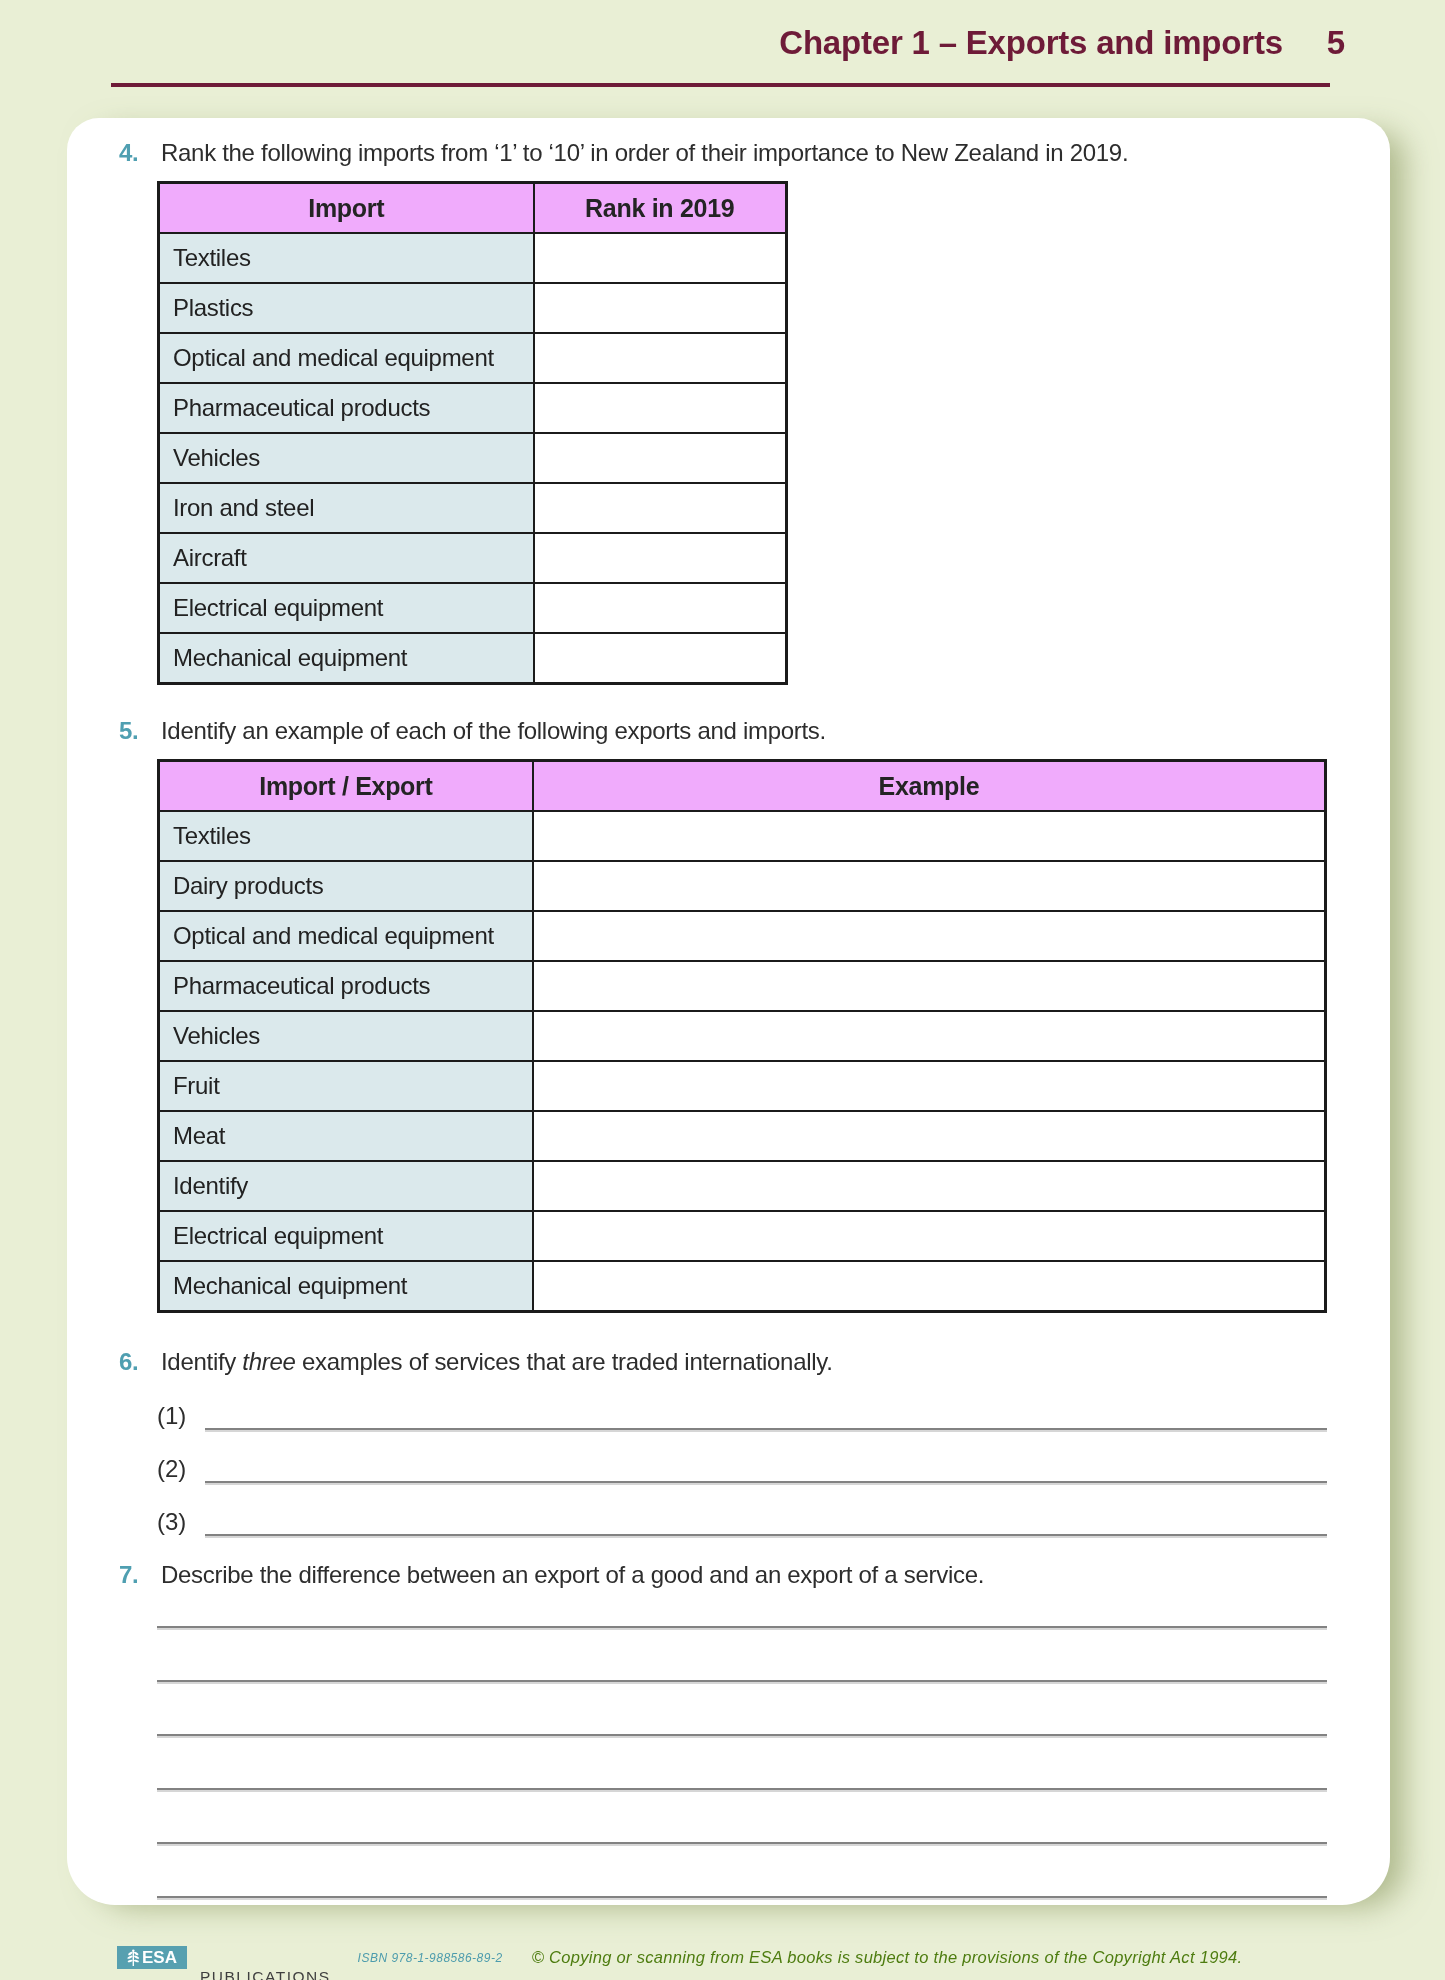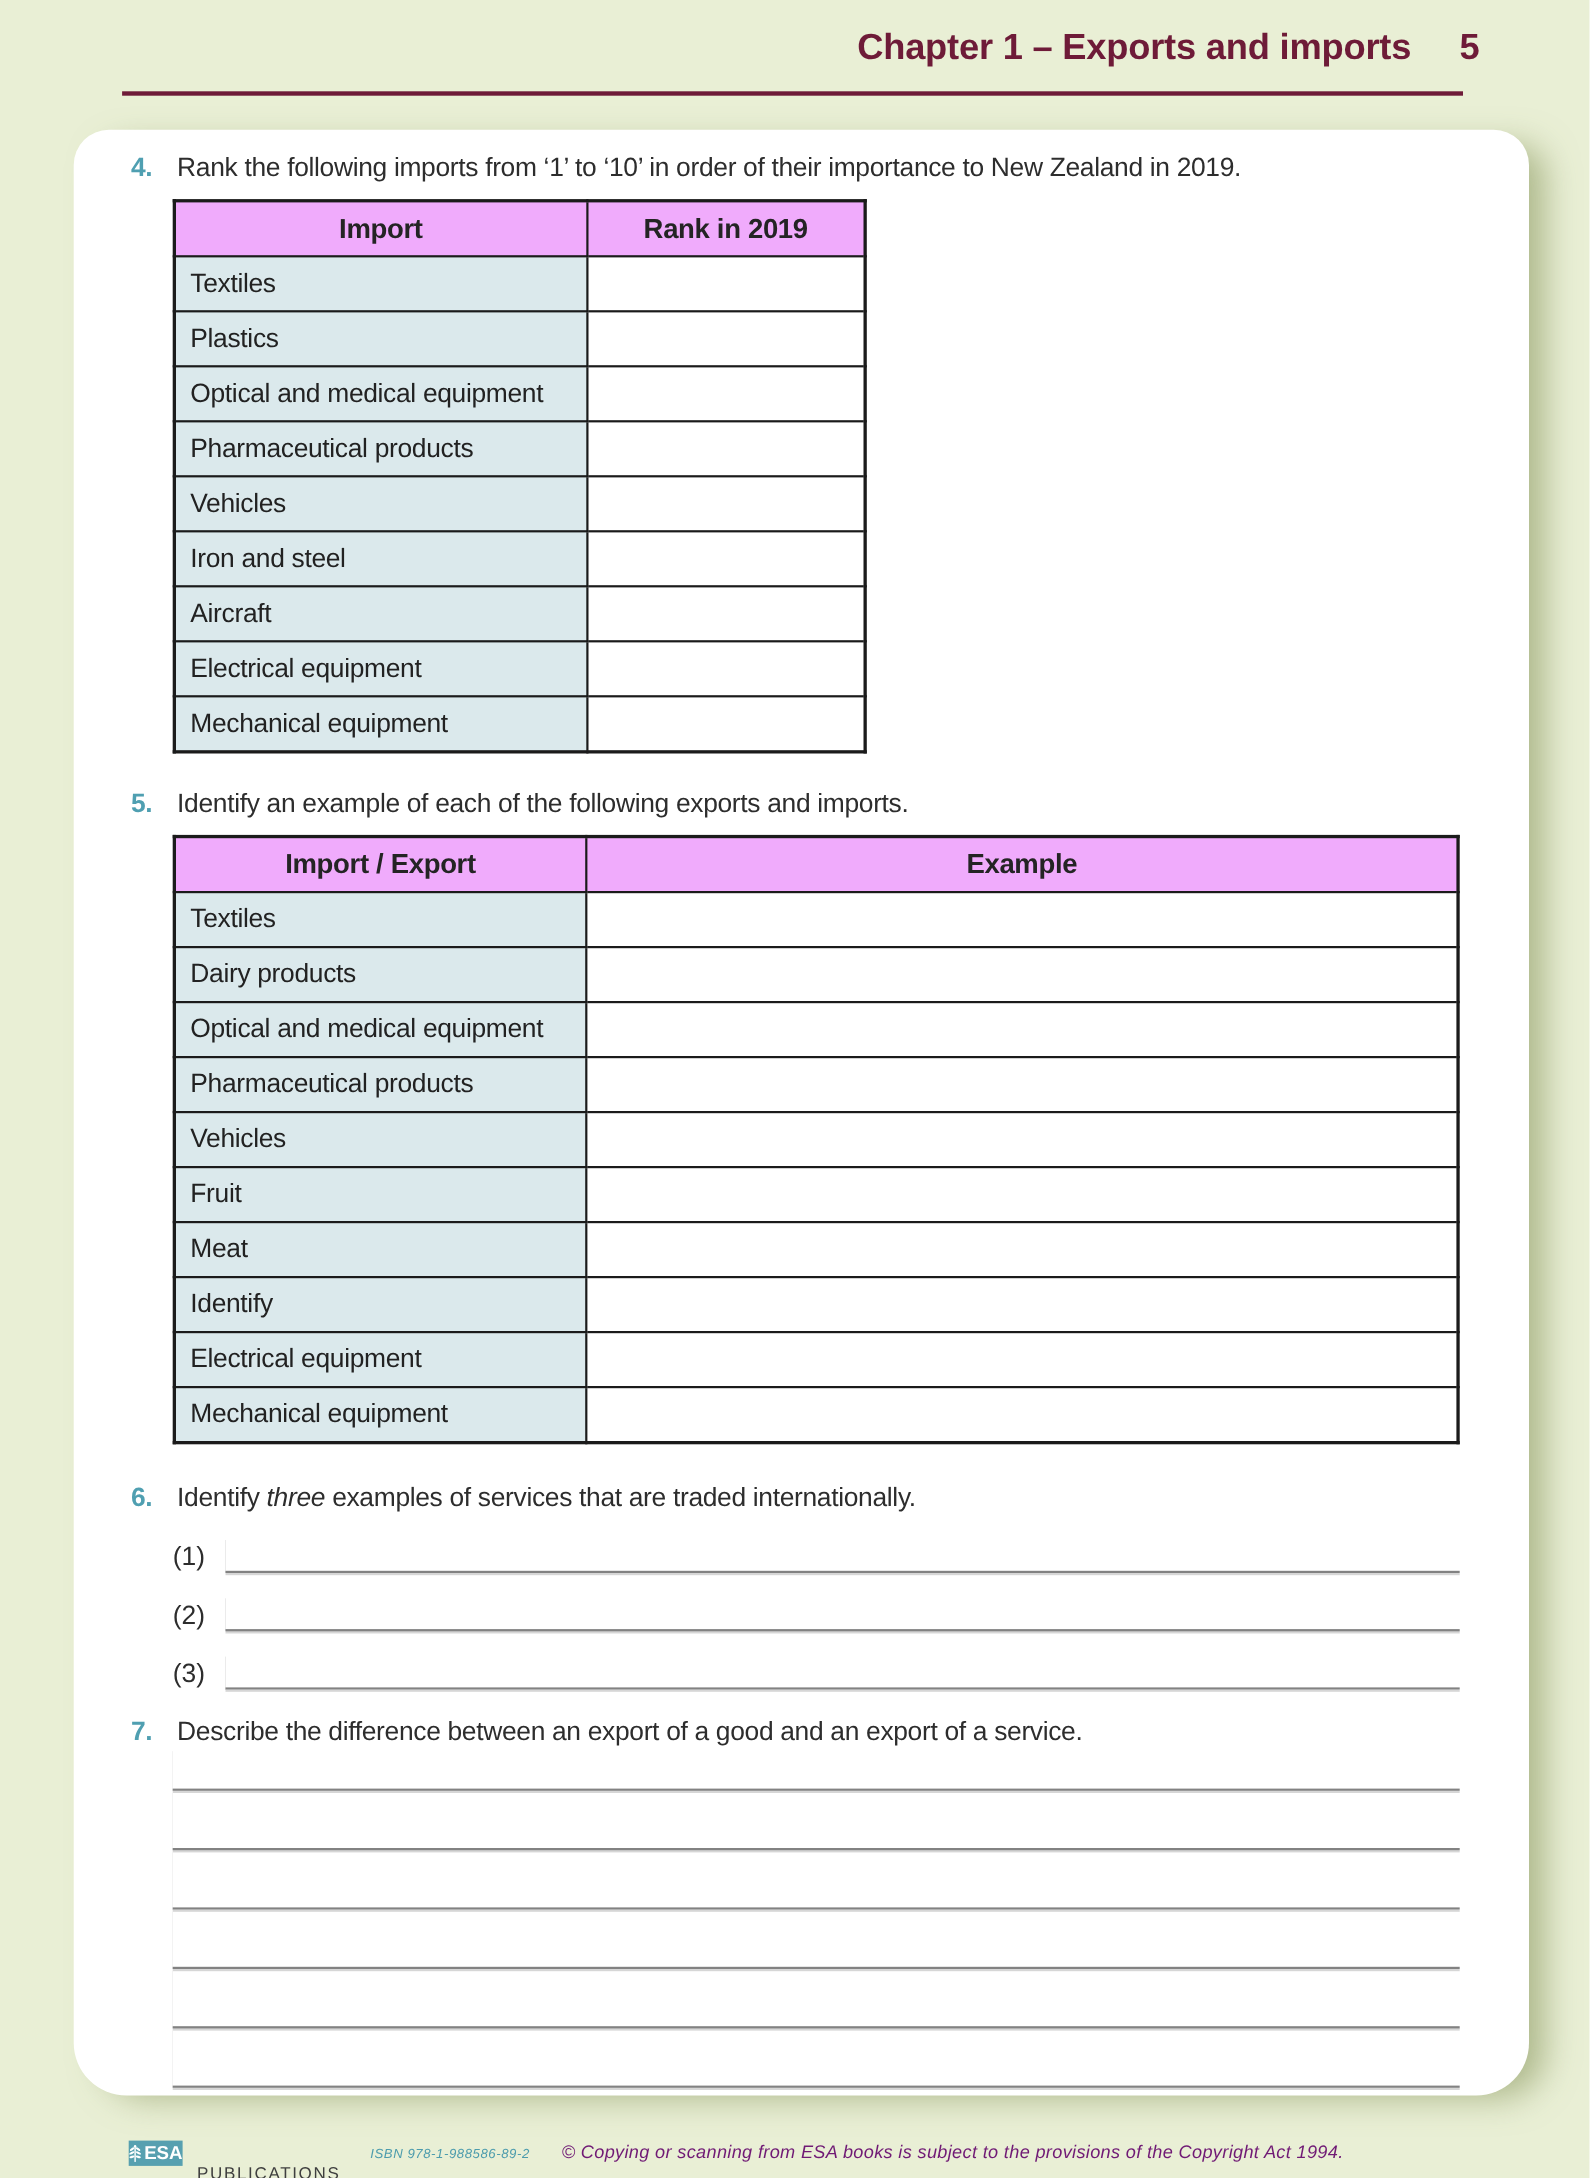--- a/index.html
+++ b/index.html
@@ -71,28 +71,28 @@
   }
   .answer-line.first{height:36px;}
   
   .gap-q5{margin-top:31px;}
   
   .footer{
     position:absolute;left:117px;top:1929px;
     display:flex;align-items:center;gap:13px;white-space:nowrap;
   }
   .esa-logo{
-    width:49px;height:23px;background:#57a0b0;color:#ffffff;
+    width:70px;height:23px;background:#57a0b0;color:#ffffff;
     display:flex;align-items:center;justify-content:center;gap:2px;
     font-weight:bold;font-size:17px;letter-spacing:0;
   }
   .esa-logo svg{display:block;}
   .publisher{font-size:15.5px;color:#3f3f3f;letter-spacing:1.5px;margin-top:39px;}
   .isbn{font-size:12px;color:#4d9cad;font-style:italic;margin-left:14px;letter-spacing:0.5px;}
-  .copyright{font-size:16.5px;color:#701a75;font-style:italic;margin-left:16px;letter-spacing:0.3px;}
+  .copyright{font-size:16.5px;color:#4d7c0f;font-style:italic;margin-left:16px;letter-spacing:0.3px;}
 </style>
 </head>
 <body>
 
 <div class="page-header">
   <span>Chapter 1 – Exports and imports</span>
   <span>5</span>
 </div>
 <div class="header-rule"></div>
 

